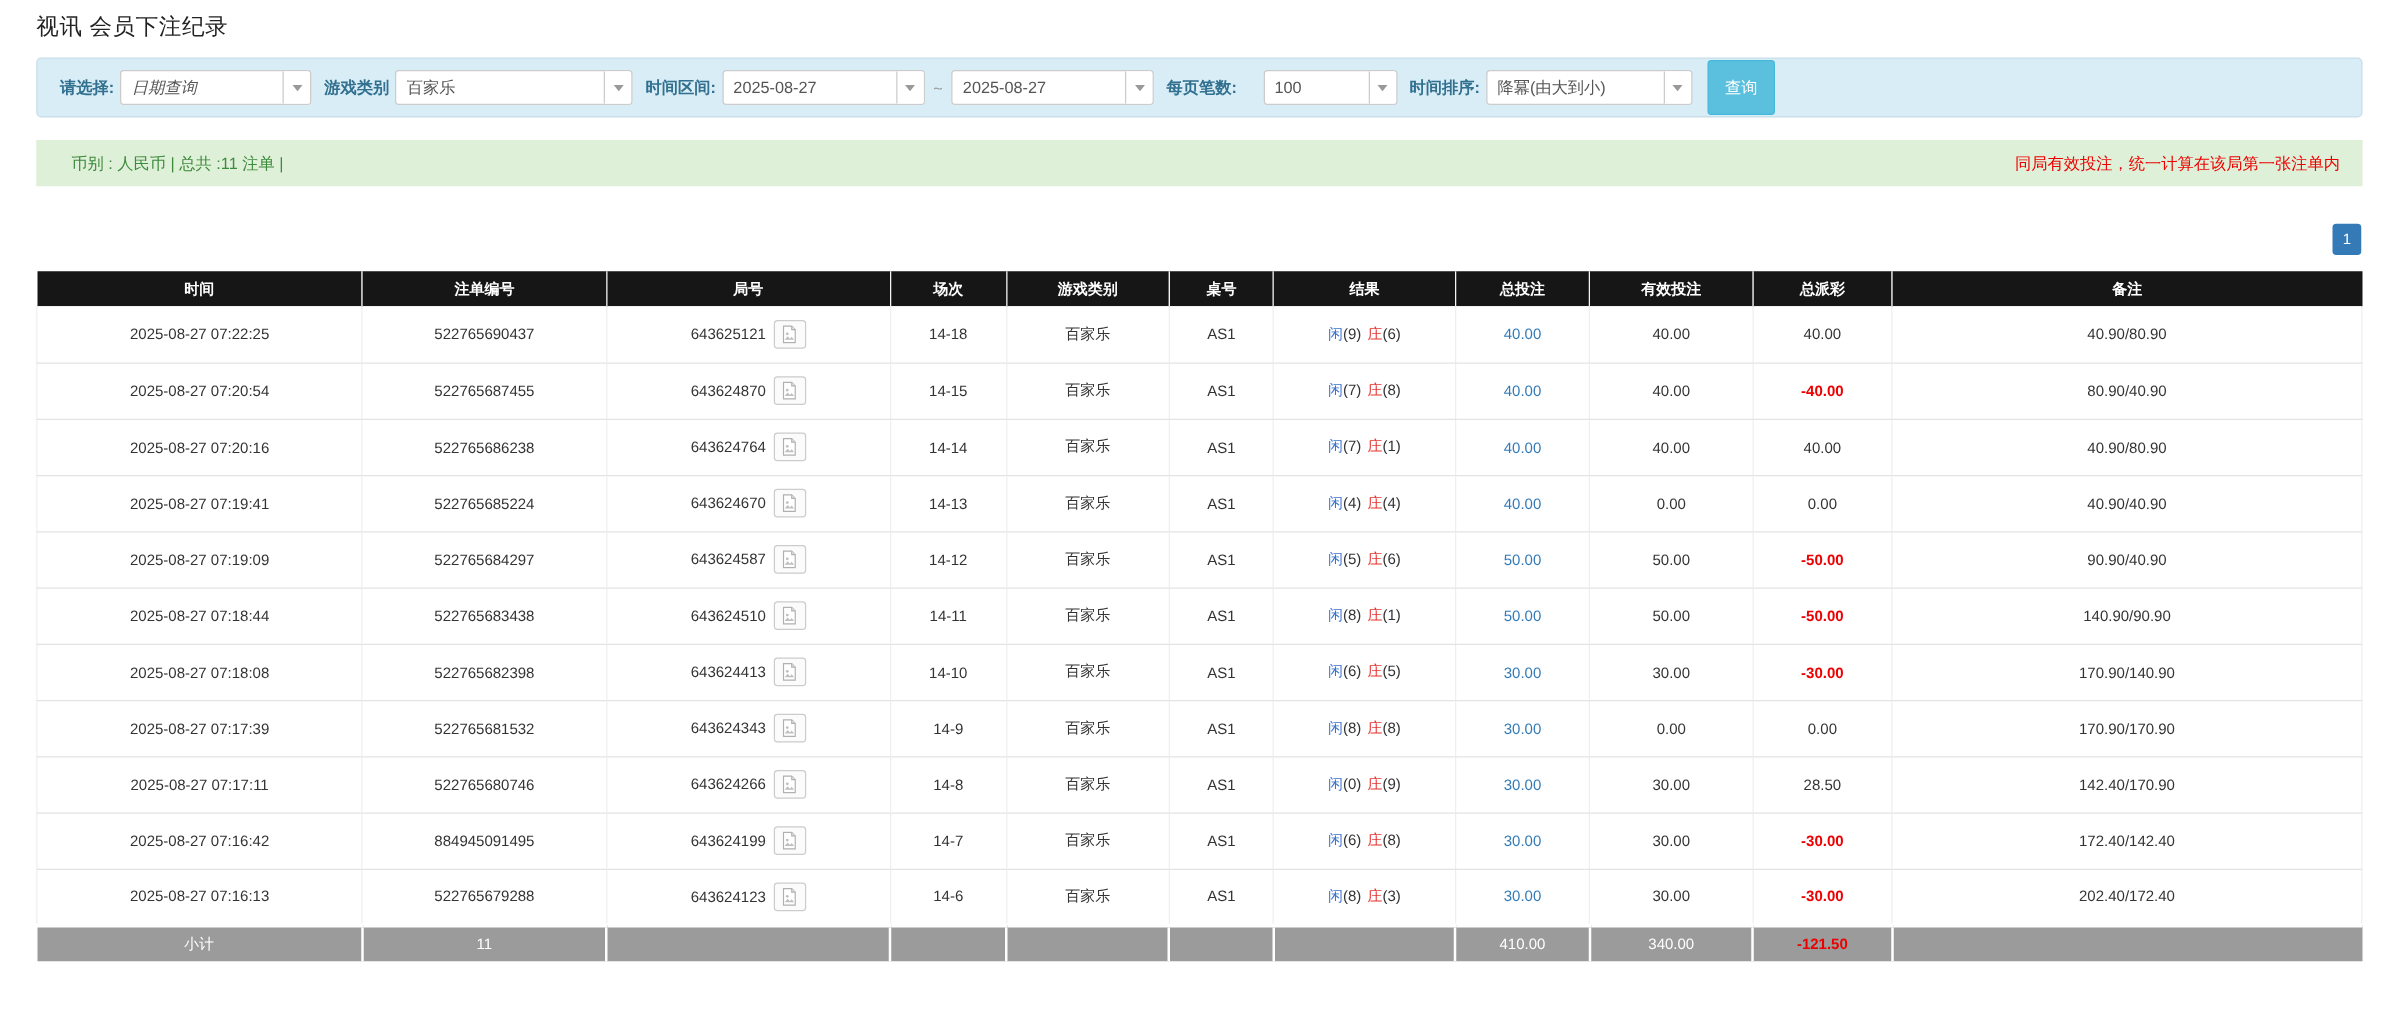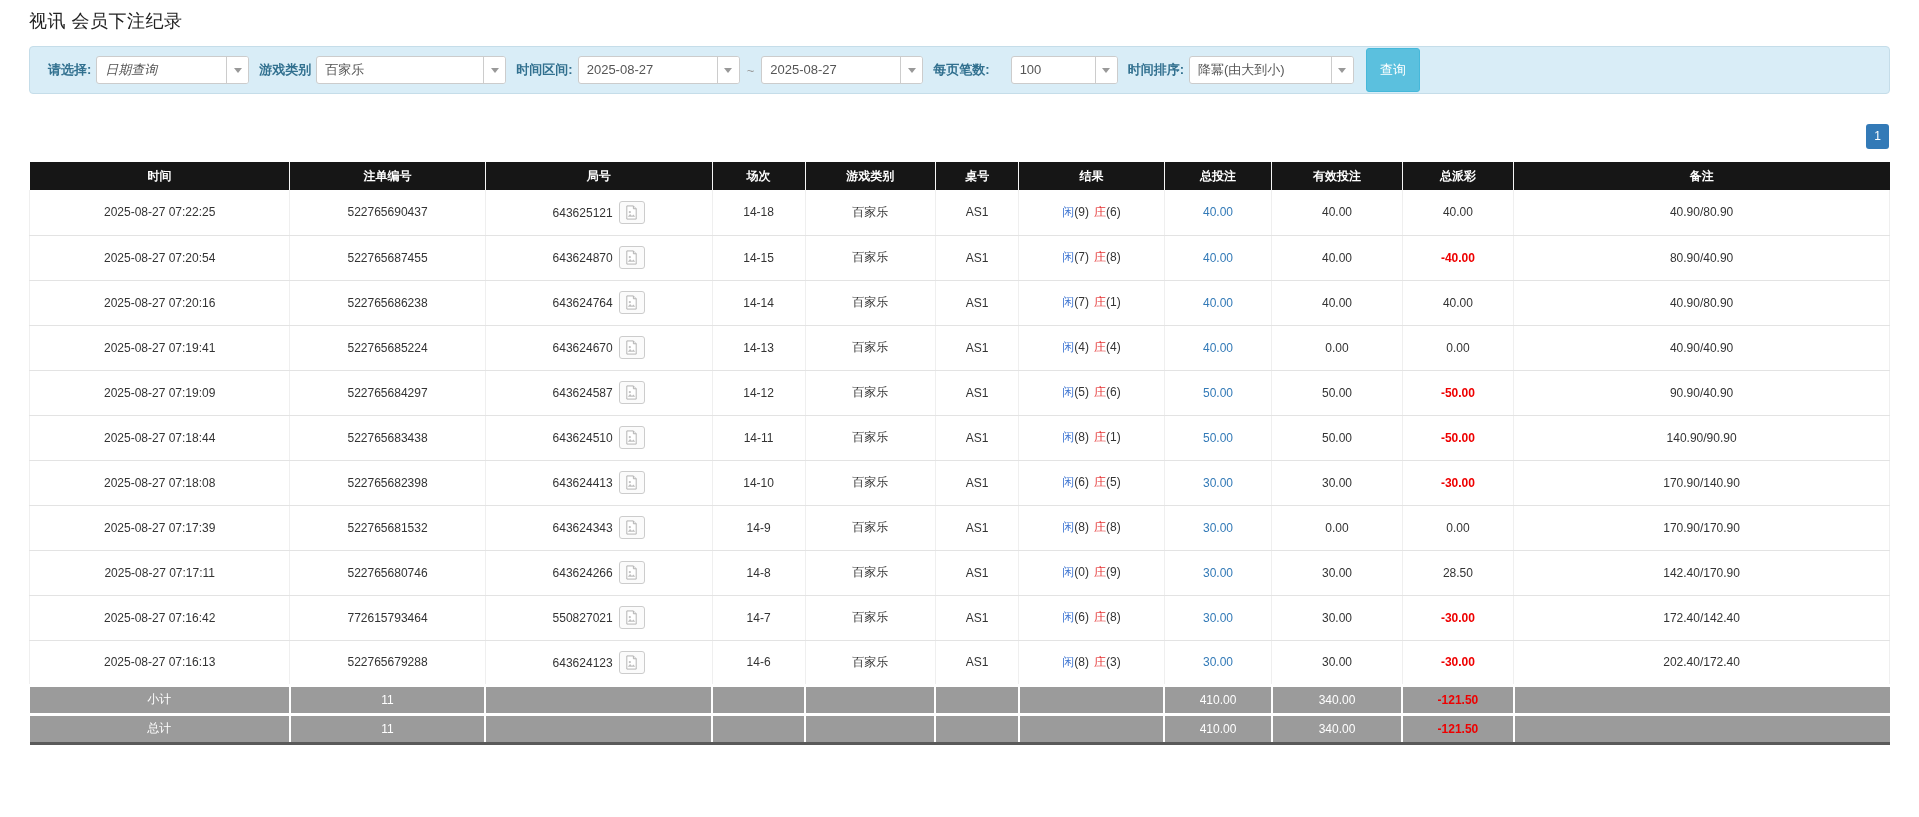--- a/index.html
+++ b/index.html
@@ -164,20 +164,24 @@
     <div class="combo w-sort">
       <div class="combo-text">降冪(由大到小)</div>
       <div class="combo-arrow">
           <i class="caret"></i>
         </div>
     </div>
 
     <button class="btn-search">查询</button>
   </div>
 
+  <div class="summary">
+    <span class="sum-left">币别 : 人民币 | 总共 :11 注单 |</span>
+    <span class="sum-note">同局有效投注，统一计算在该局第一张注单内</span>
+  </div>
 
   <div class="pager">
     <span class="page-btn">1</span>
   </div>
 
   <table class="grid">
     <colgroup>
       <col style="width:14.0%">
         <col style="width:10.5%">
         <col style="width:12.2%">
@@ -381,22 +385,22 @@
           <td>百家乐</td>
           <td>AS1</td>
           <td><span class="p-blue">闲</span><span class="score">(0)</span><span class="res-gap"></span><span class="b-red">庄</span><span class="score">(9)</span></td>
           <td><a class="link">30.00</a></td>
           <td>30.00</td>
           <td>28.50</td>
           <td>142.40/170.90</td>
         </tr>
         <tr>
           <td>2025-08-27 07:16:42</td>
-          <td>772615793464</td>
-          <td><span class="round-number">550827021</span><button class="icon-btn">
+          <td>884945091495</td>
+          <td><span class="round-number">643624199</span><button class="icon-btn">
               <svg width="15" height="15" viewBox="0 0 16 16">
                 <path d="M3 1 h7 l3 3 v11 h-10 z" fill="#ffffff" stroke="#b0b0b0"></path>
                 <path d="M10 1 v3 h3" fill="#e8e8e8" stroke="#b0b0b0"></path>
                 <circle cx="6.2" cy="7.5" r="1.2" fill="#bfbfbf"></circle>
                 <path d="M4 12.5 l2.5 -3 2 2.2 1.5 -1.7 2 2.5 z" fill="#bfbfbf"></path>
               </svg>
             </button></td>
           <td>14-7</td>
           <td>百家乐</td>
           <td>AS1</td>
@@ -434,29 +438,16 @@
           <td></td>
           <td></td>
           <td></td>
           <td></td>
           <td></td>
           <td>410.00</td>
           <td>340.00</td>
           <td class="neg">-121.50</td>
           <td></td>
         </tr>
-        <tr class="grand">
-          <td>总计</td>
-          <td>11</td>
-          <td></td>
-          <td></td>
-          <td></td>
-          <td></td>
-          <td></td>
-          <td>410.00</td>
-          <td>340.00</td>
-          <td class="neg">-121.50</td>
-          <td></td>
-        </tr>
       </tfoot>
   </table>
 
 </div>
 
 </body></html>

